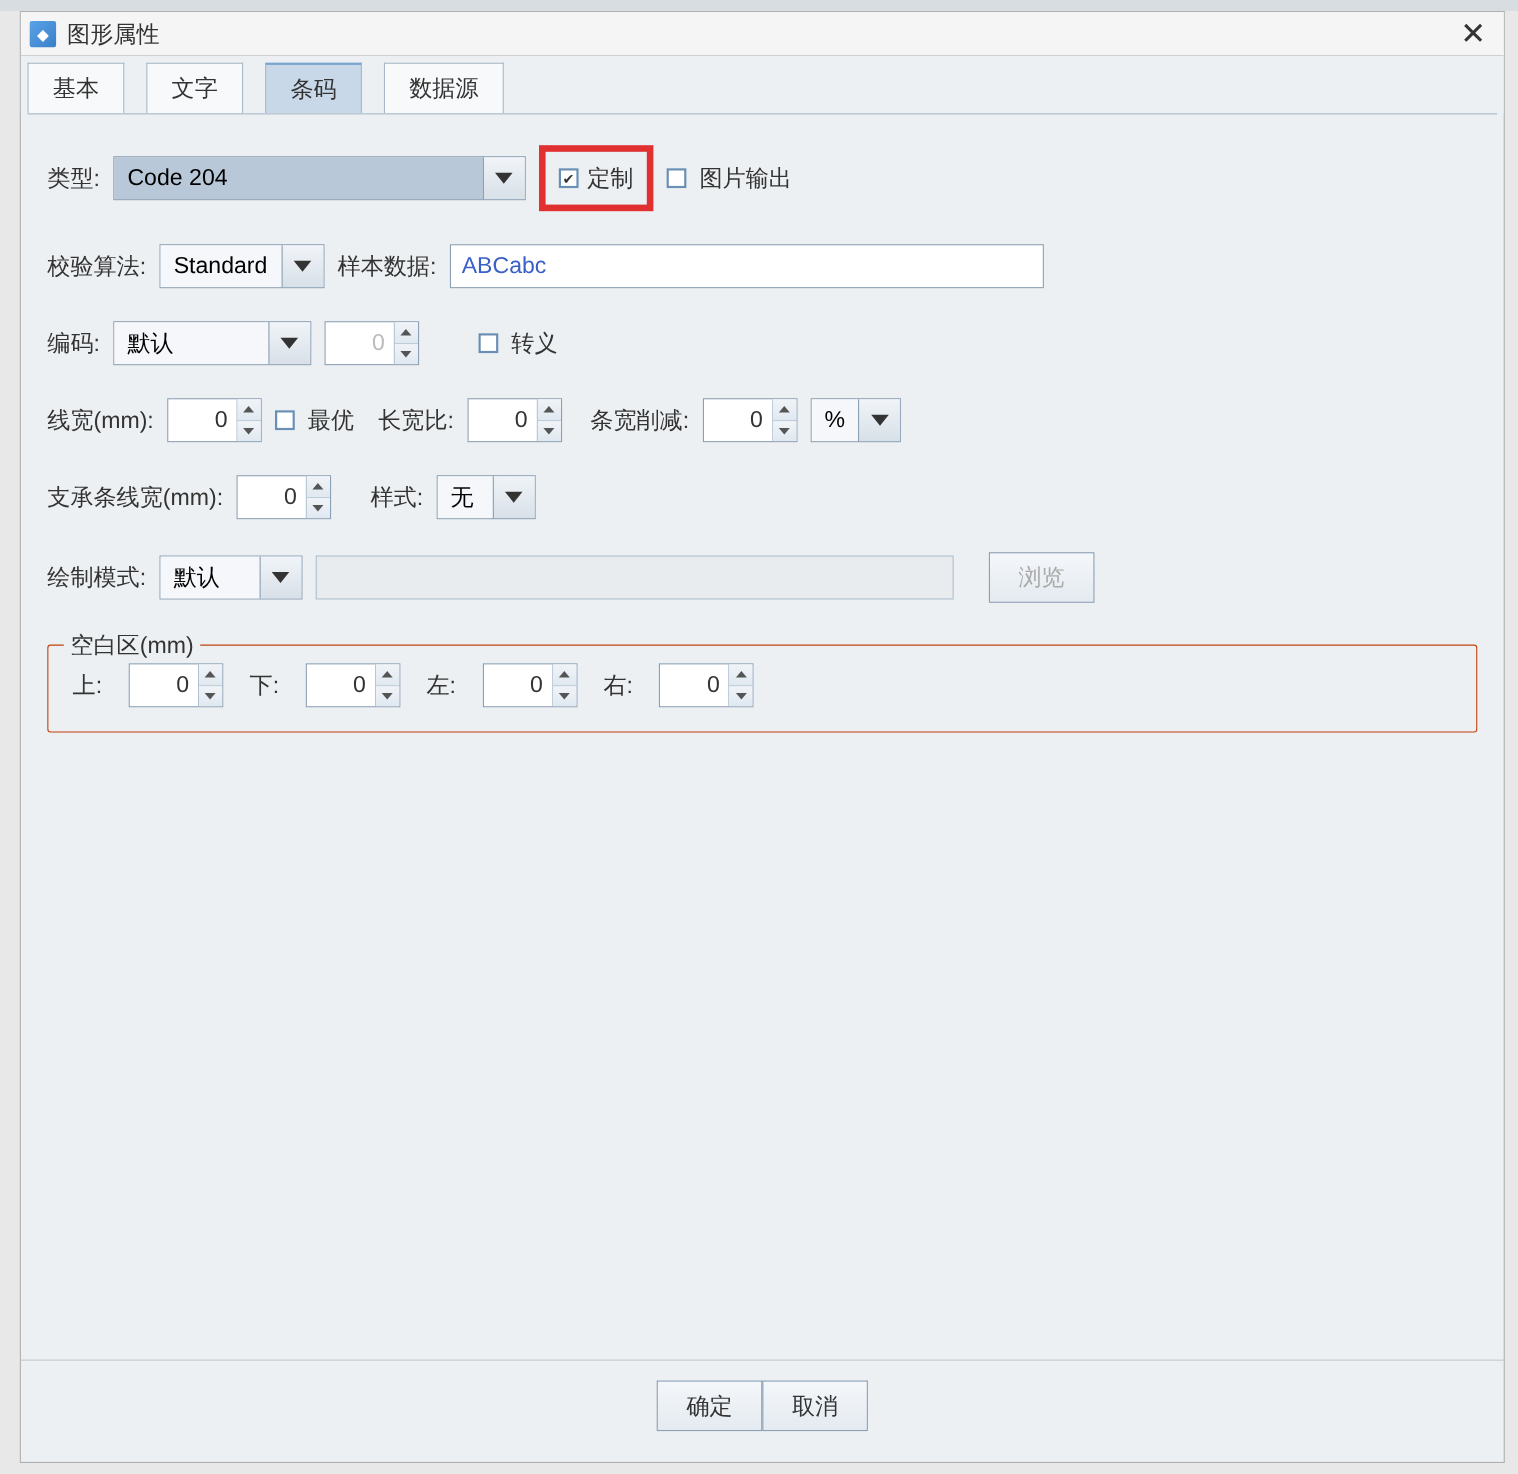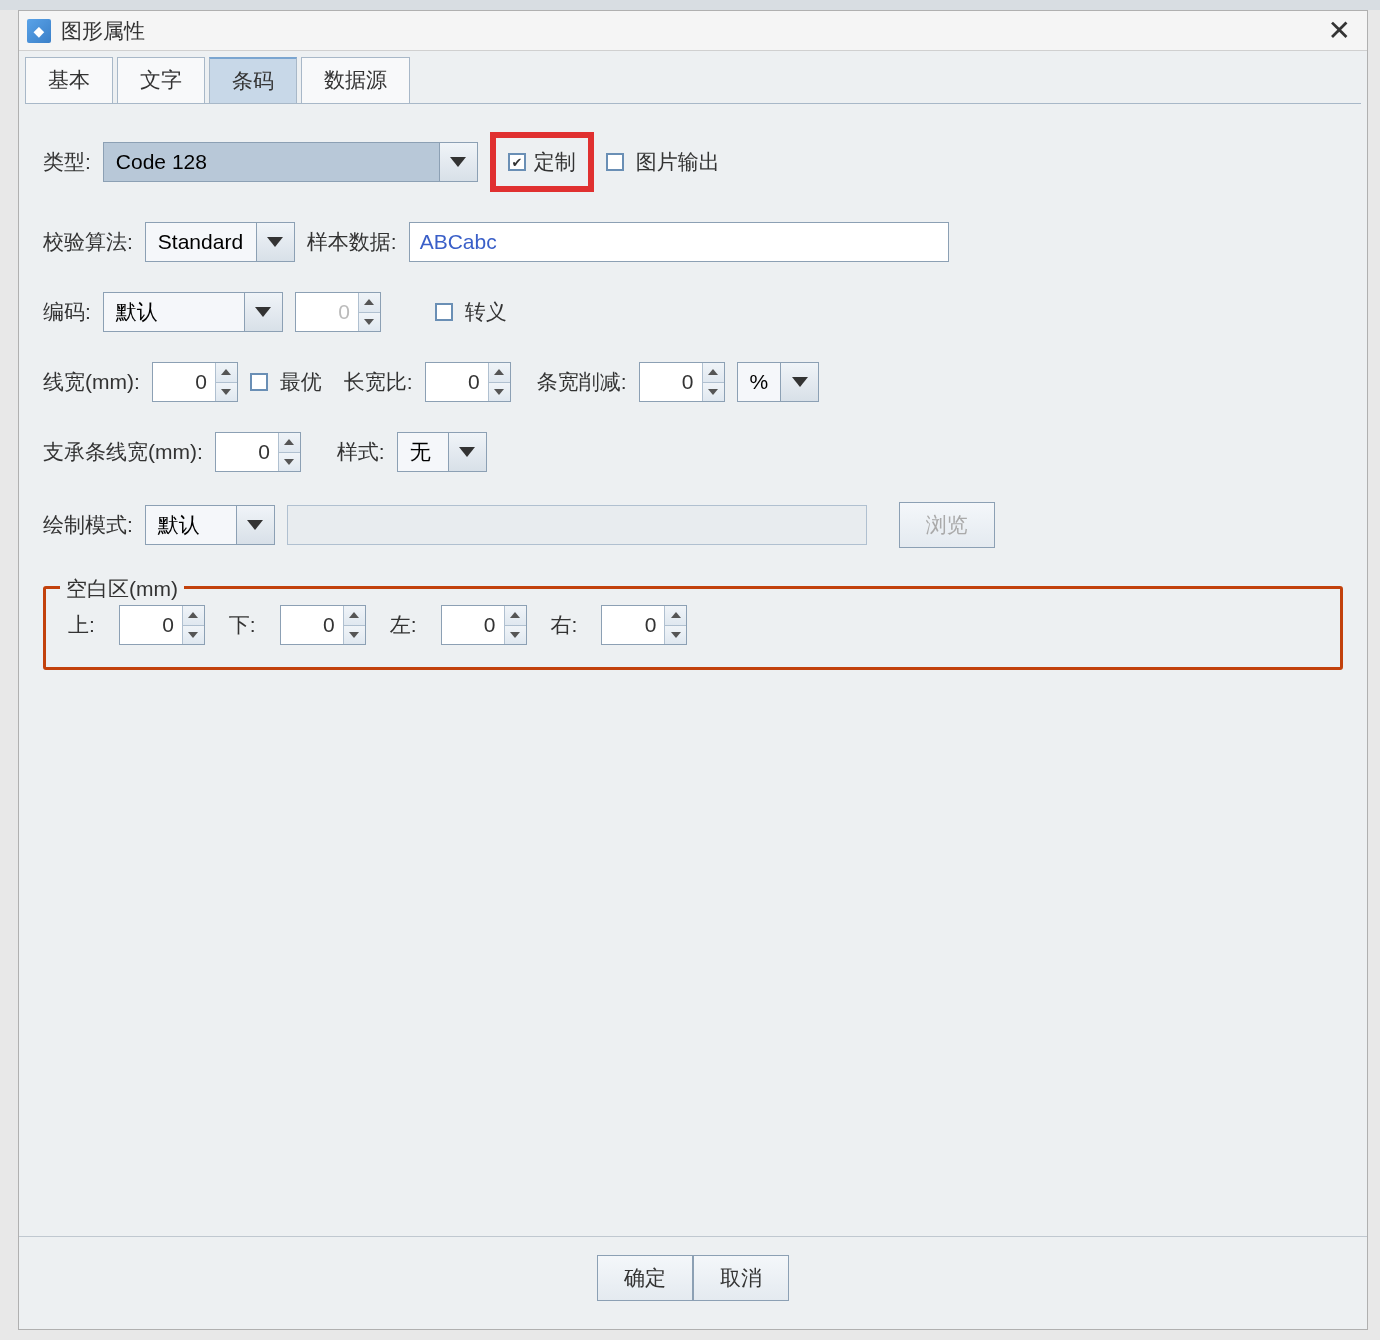--- a/index.html
+++ b/index.html
@@ -48,21 +48,21 @@
       font-size: 28px;
       color: #333;
       padding: 0 8px;
       cursor: pointer;
       font-family: Arial, sans-serif;
     }
     .tabbar {
       display: flex;
       background: #edf0f2;
       padding: 6px 6px 0 6px;
-      gap: 4px;
+      gap: 20px;
     }
     .tab {
       padding: 8px 22px;
       background: #f8f9fa;
       border: 1px solid #a8b8c8;
       border-bottom: none;
       cursor: pointer;
       color: #333;
     }
     .tab.active {
@@ -175,21 +175,21 @@
     .spinner .sp-btn:first-child { border-bottom: 1px solid #b0c0d0; }
     .tri-up-sm, .tri-down-sm {
       width: 0; height: 0;
       border-left: 5px solid transparent;
       border-right: 5px solid transparent;
     }
     .tri-up-sm { border-bottom: 6px solid #555; }
     .tri-down-sm { border-top: 6px solid #555; }
     .spinner.disabled .sp-val { color: #bbb; }
     .groupbox {
-      border: 3px solid #c2410c;
+      border: 1px solid #c2410c;
       border-radius: 3px;
       padding: 16px 22px 22px 22px;
       position: relative;
       margin-top: 8px;
     }
     .groupbox .legend {
       position: absolute;
       top: -14px;
       left: 14px;
       background: #edf0f2;
@@ -258,21 +258,21 @@
     <div class="tab">文字</div>
     <div class="tab active">条码</div>
     <div class="tab">数据源</div>
   </div>
 
   <div class="panel">
 
     <div class="row">
       <span class="lbl">类型:</span>
       <div class="combo big">
-        <div class="combo-value">Code 128</div>
+        <div class="combo-value">Code 204</div>
         <div class="combo-btn">
             <div class="tri-down"></div>
           </div>
       </div>
       <div class="redframe">
         <span class="checkbox-sq">✔</span>
         <span class="lbl">定制</span>
       </div>
       <span class="checkbox-sq"></span>
       <span class="lbl">图片输出</span>

